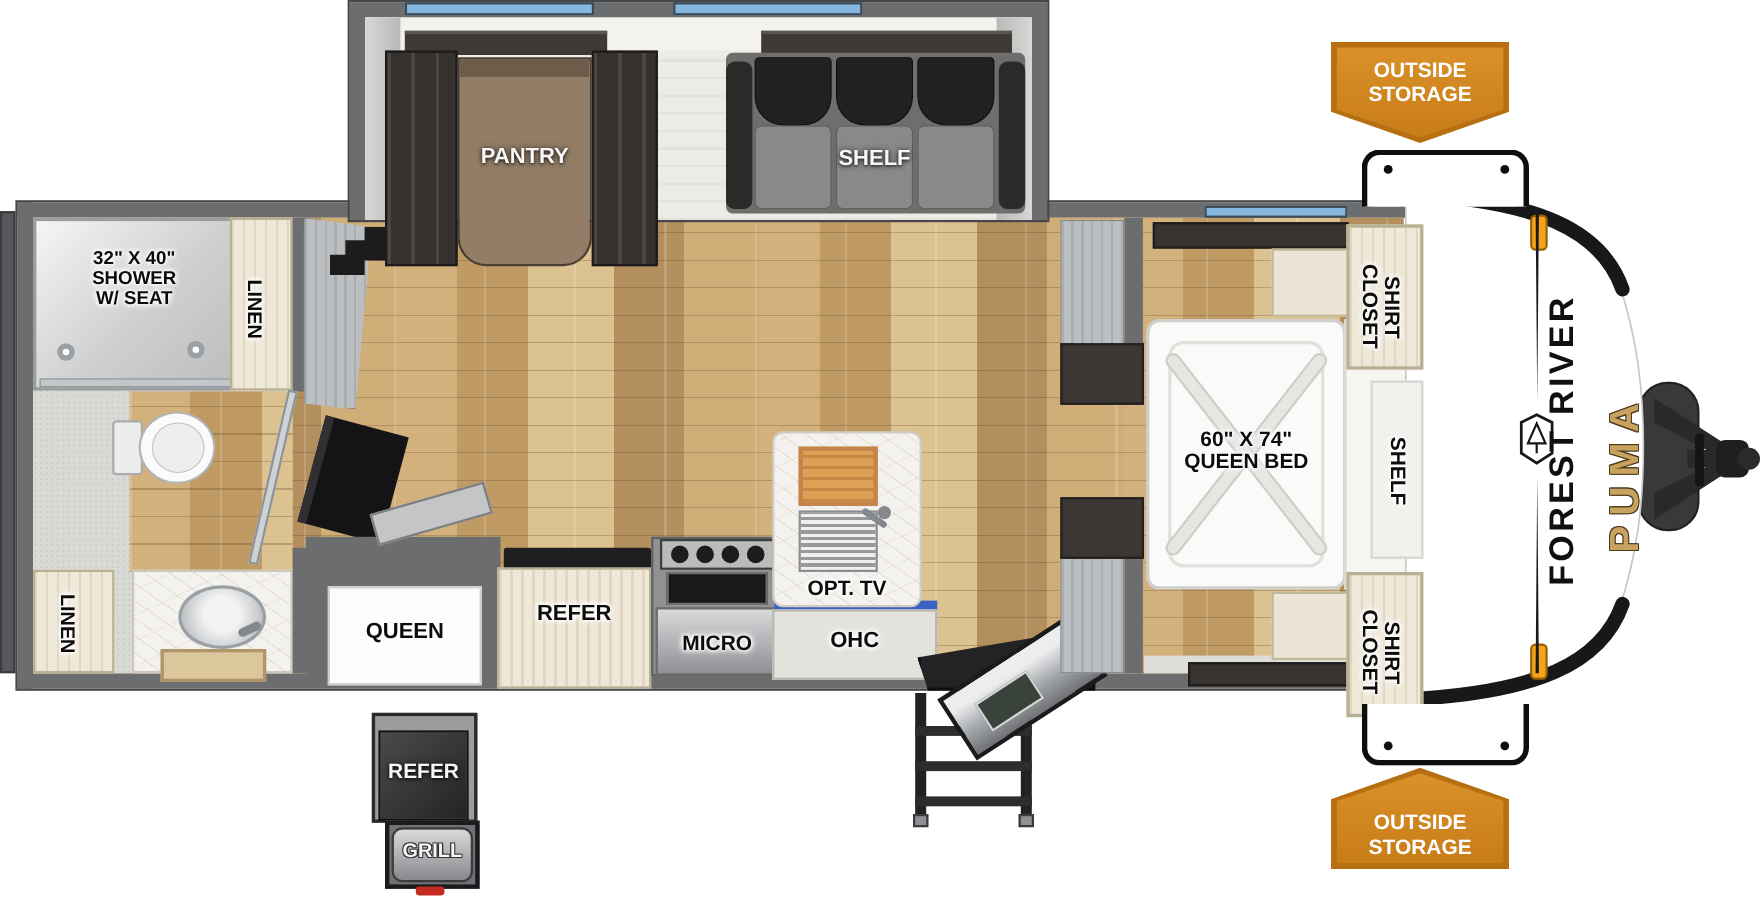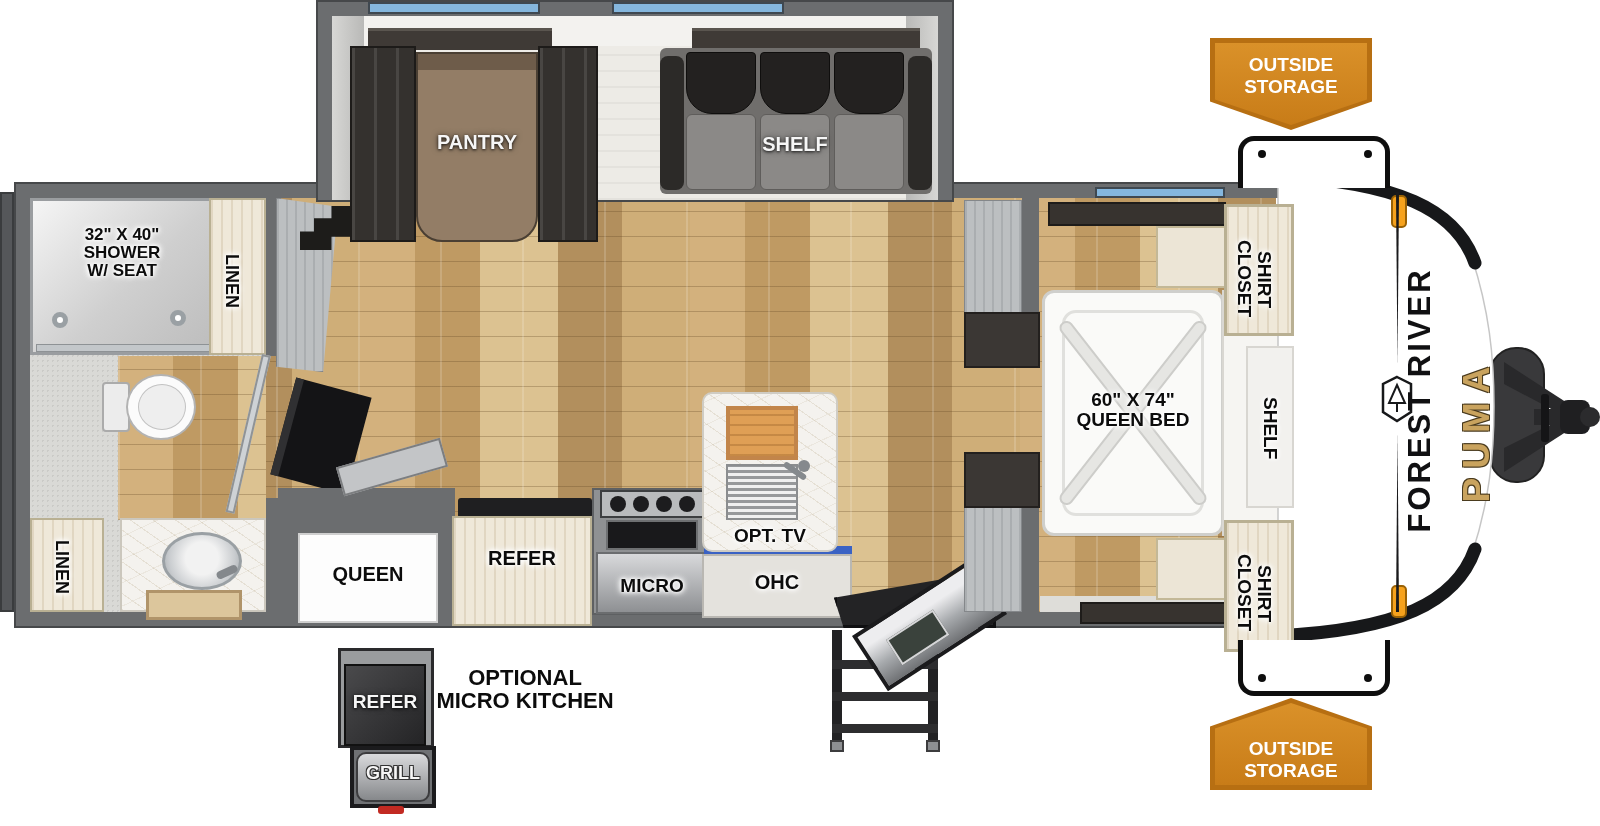--- a/index.html
+++ b/index.html
@@ -220,16 +220,14 @@
 STORAGE</div>
   </div>
 
   <div style="left:338px;top:648px;width:96px;height:100px;background:#9a9c9e;border:3px solid #2a2a2c;"></div>
   <div style="left:344px;top:664px;width:82px;height:82px;background:linear-gradient(135deg,#4a4a4c,#242426);border:2px solid #111;"></div>
   <div class="lbl-w" style="left:344px;top:692px;width:82px;font-size:19px;">REFER</div>
   <div style="left:350px;top:746px;width:86px;height:62px;border:4px solid #1b1b1d;background:#6f7174;"></div>
   <div style="left:356px;top:752px;width:74px;height:50px;background:linear-gradient(180deg,#d9dadc,#86888b);border-radius:10px;border:2px solid #3c3c3e;"></div>
   <div class="lbl-w" style="left:356px;top:764px;width:74px;font-size:18px;text-shadow:-1px -1px 0 #333,1px -1px 0 #333,-1px 1px 0 #333,1px 1px 0 #333;">GRILL</div>
   <div style="left:378px;top:806px;width:26px;height:8px;background:#c22a22;border-radius:3px;"></div>
-  <div class="lbl" style="left:420px;top:666px;width:210px;font-size:22px;text-shadow:none;">OPTIONAL
-MICRO KITCHEN</div>
 
 </div>
 
 </body></html>

